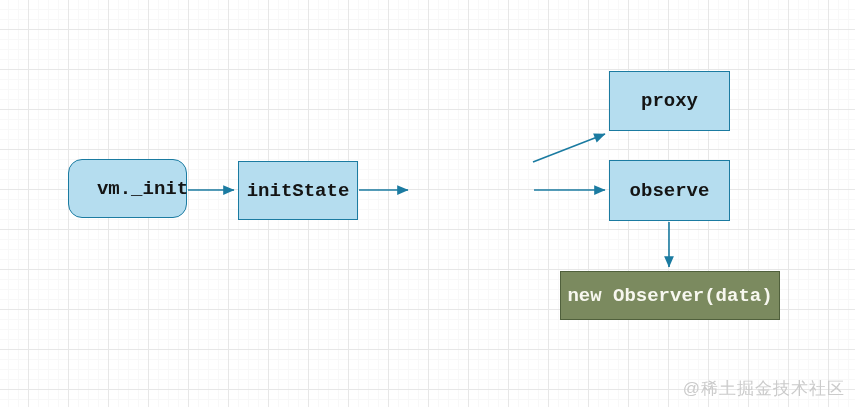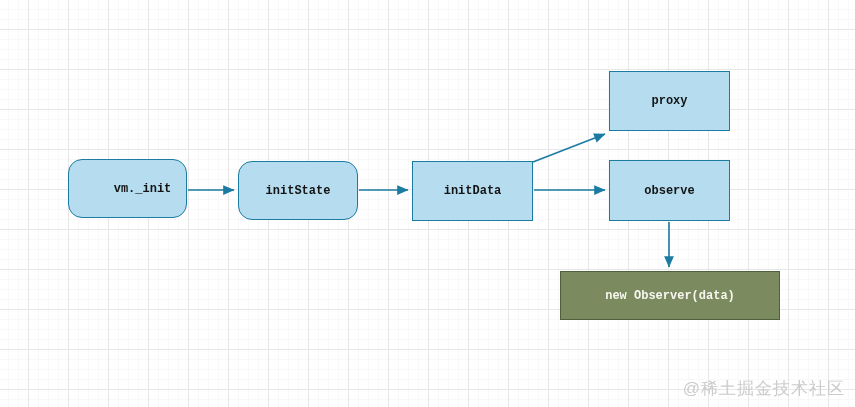--- a/index.html
+++ b/index.html
@@ -33,26 +33,26 @@
     position: absolute;
     box-sizing: border-box;
     display: flex;
     align-items: center;
     justify-content: center;
     background: #b5ddef;
     border: 1.5px solid #1b7ba1;
     color: #141414;
     font-family: "Liberation Mono", "DejaVu Sans Mono", monospace;
     font-weight: bold;
-    font-size: 12px;
+    font-size: 19px;
     white-space: nowrap;
   }
   .node.rounded { border-radius: 14px; padding-left: 30px; }
   #n-vm-init    { left: 68px;  top: 159px; width: 119px; height: 59px; }
-  #n-init-state { left: 238px; top: 161px; width: 120px; height: 59px; border-radius: 14px; }
+  #n-init-state { left: 238px; top: 161px; width: 120px; height: 59px; }
   #n-init-data  { left: 412px; top: 161px; width: 121px; height: 60px; }
   #n-proxy      { left: 609px; top: 71px;  width: 121px; height: 60px; }
   #n-observe    { left: 609px; top: 160px; width: 121px; height: 61px; justify-content: center; }
   #n-new-observer {
     left: 560px; top: 271px; width: 220px; height: 49px;
     background: #7b8a5f;
     border: 1px solid #50603c;
     color: #f7f7ef;
     text-align: center;
   }
@@ -88,23 +88,20 @@
   </svg>
 
   <div class="node rounded" id="n-vm-init">
     <span>vm._init</span>
   </div>
 
   <div class="node" id="n-init-state">
     <span>initState</span>
   </div>
 
-  <div class="node" id="n-init-data">
-    <span>initData</span>
-  </div>
 
   <div class="node" id="n-proxy">
     <span>proxy</span>
   </div>
 
   <div class="node" id="n-observe">
     <span>observe</span>
   </div>
 
   <div class="node" id="n-new-observer">

